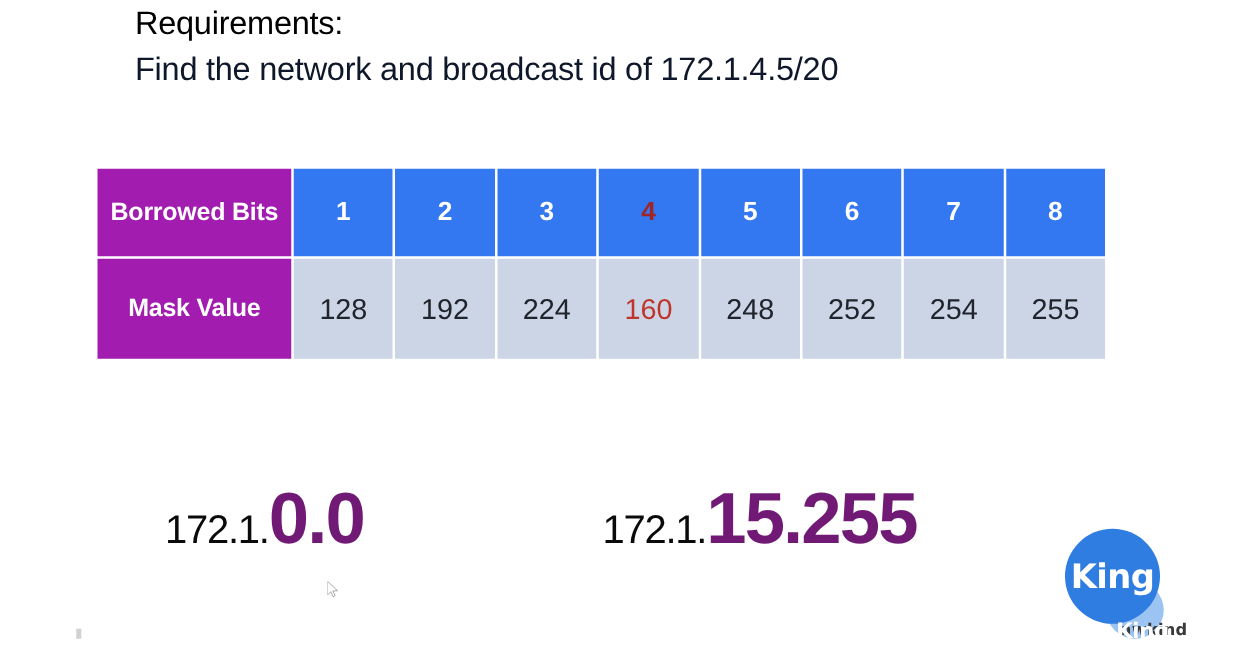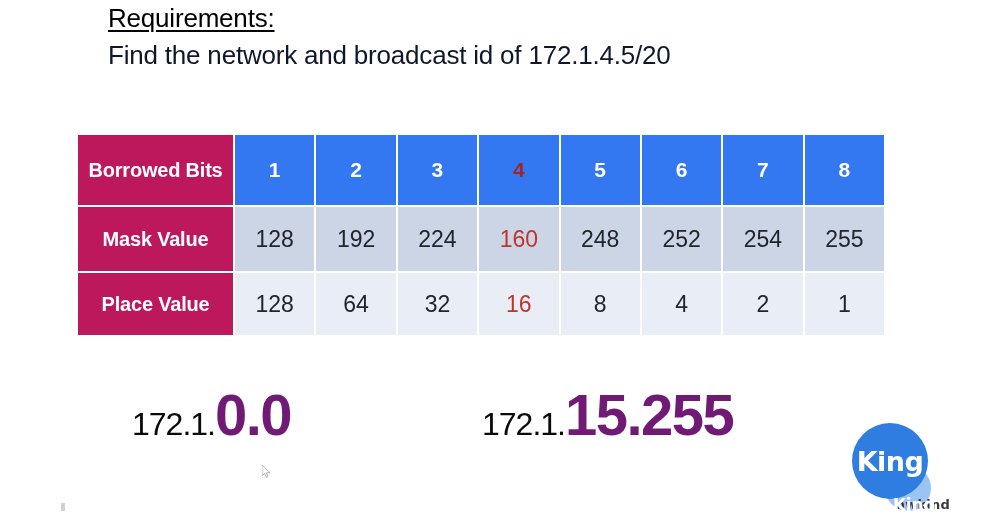--- a/index.html
+++ b/index.html
@@ -21,21 +21,20 @@
     position: absolute;
     left: 108px;
     top: 2px;
     width: 760px;
   }
   #requirements-title {
     font-size: 26px;
     font-weight: 400;
     line-height: 32px;
     letter-spacing: -0.2px;
-    text-decoration: underline;
     text-underline-offset: 3px;
     text-decoration-thickness: 2px;
     color: #000;
     white-space: nowrap;
   }
   #requirements-text {
     font-size: 26px;
     font-weight: 400;
     line-height: 34px;
     letter-spacing: -0.2px;
@@ -55,35 +54,35 @@
     table-layout: fixed;
   }
   #bits-table td {
     padding: 0;
     margin: 0;
     text-align: center;
     vertical-align: middle;
   }
   .rowlabel {
     width: 155px;
-    background: #be185d;
+    background: #a21caf;
     color: #ffffff;
     font-weight: bold;
     font-size: 20px;
     line-height: 25px;
     letter-spacing: -0.2px;
   }
   .hdr-cell {
     background: #3378f0;
     color: #ffffff;
     font-weight: bold;
     font-size: 21px;
   }
   tr.row-head td { height: 70px; }
-  tr.row-mask td { height: 64px; }
+  tr.row-mask td { height: 80px; }
   tr.row-place td { height: 62px; }
 
   .mask-cell {
     background: #ccd5e6;
     color: #20242c;
     font-size: 23px;
     font-weight: 400;
   }
   .place-cell {
     background: #e9edf5;
@@ -238,31 +237,20 @@
       <td class="rowlabel">Mask Value</td>
       <td class="mask-cell">128</td>
       <td class="mask-cell">192</td>
       <td class="mask-cell">224</td>
       <td class="mask-cell hl-body">160</td>
       <td class="mask-cell">248</td>
       <td class="mask-cell">252</td>
       <td class="mask-cell">254</td>
       <td class="mask-cell">255</td>
     </tr>
-    <tr class="row-place">
-      <td class="rowlabel">Place Value</td>
-      <td class="place-cell">128</td>
-      <td class="place-cell">64</td>
-      <td class="place-cell">32</td>
-      <td class="place-cell hl-body">16</td>
-      <td class="place-cell">8</td>
-      <td class="place-cell">4</td>
-      <td class="place-cell">2</td>
-      <td class="place-cell">1</td>
-    </tr>
   </tbody>
 </table>
 
 <div class="result-group" id="network-group">
   <div class="result-value">
     <span class="ip-prefix">172.1.</span><span class="ip-main">0.0</span>
   </div>
 </div>
 
 <div class="result-group" id="broadcast-group">

